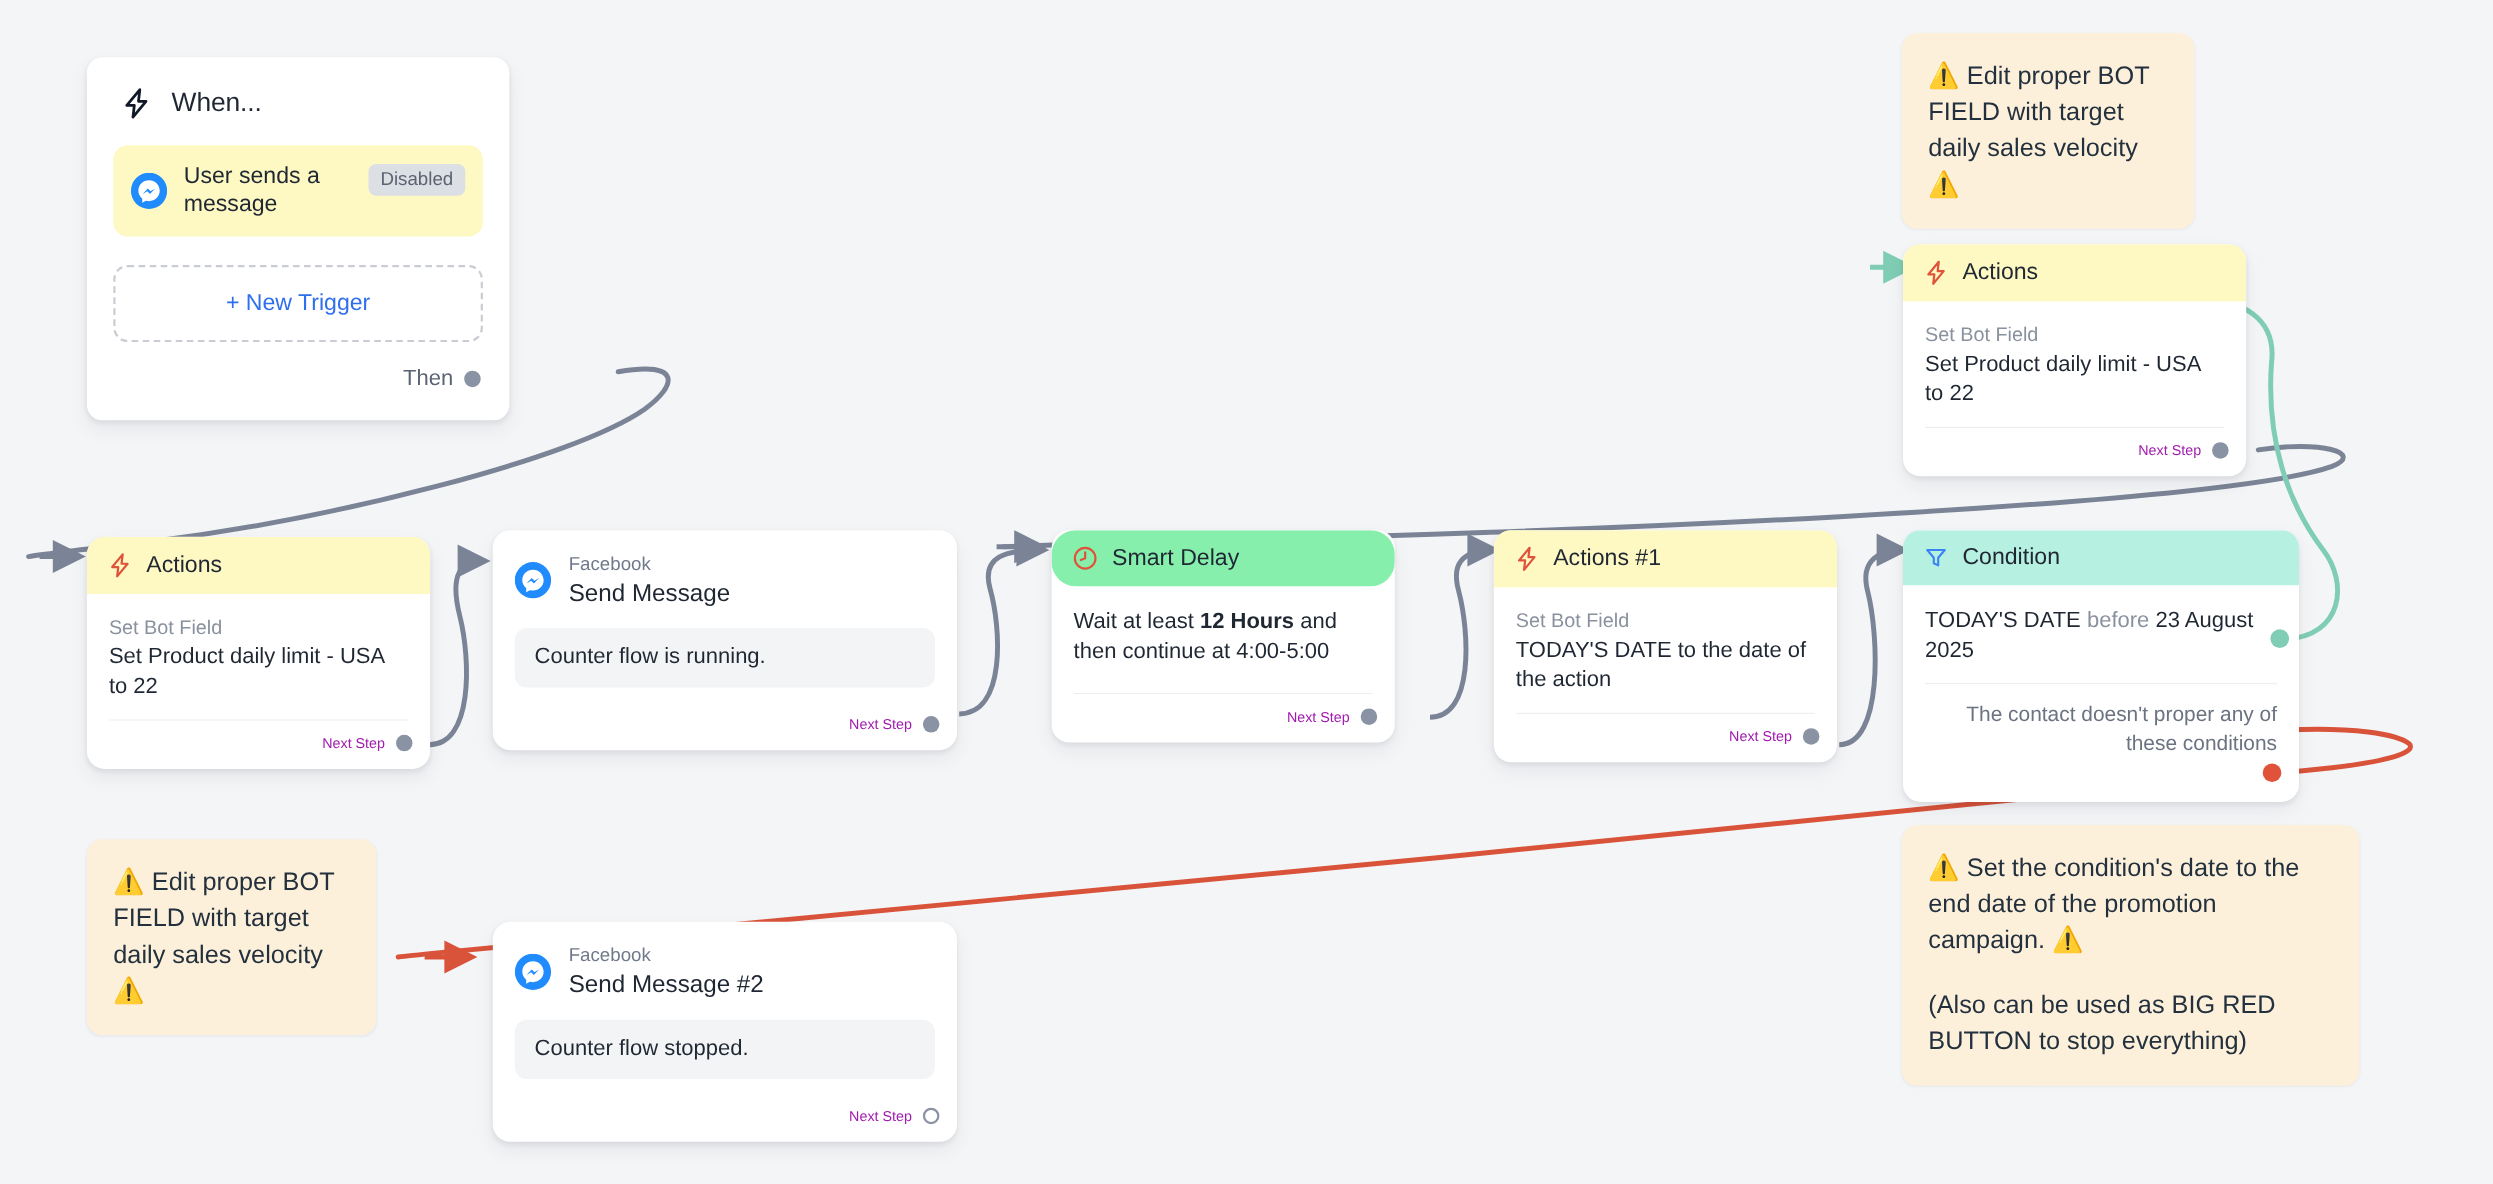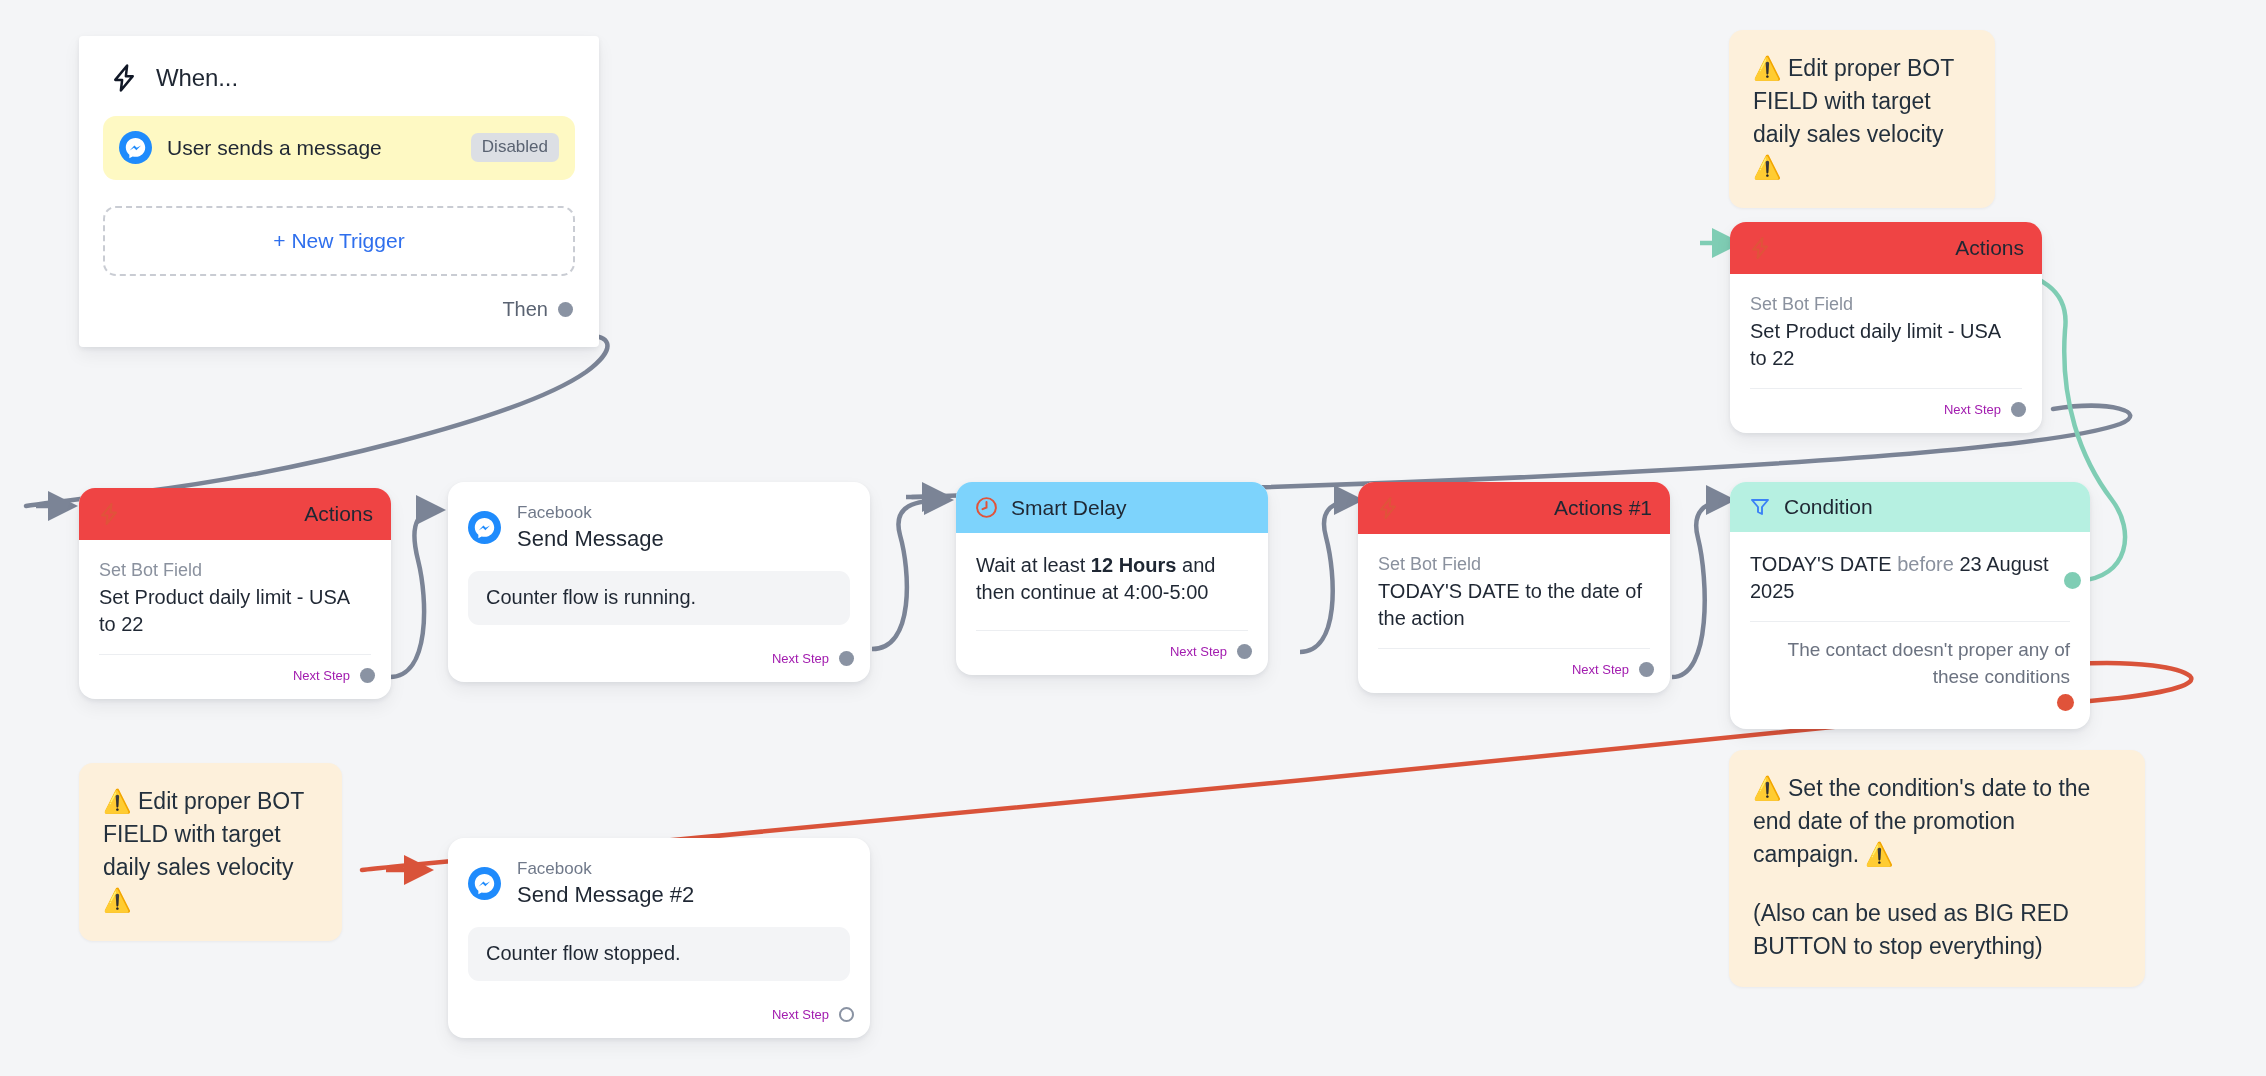--- a/index.html
+++ b/index.html
@@ -33,23 +33,23 @@
     z-index: 3;
     border-radius: 16px;
     background: #ffffff;
     box-shadow: 0 2px 5px rgba(16,24,40,0.07), 0 8px 18px rgba(16,24,40,0.06);
     overflow: hidden;
   }
 
   
   .trigger-card {
     left: 79px;
-    top: 36px;
-    width: 520px;
-    border-radius: 4px;
+    top: 52px;
+    width: 384px;
+    border-radius: 14px;
     padding: 0;
   }
   .trigger-head {
     display: flex;
     align-items: center;
     gap: 17px;
     padding: 26px 30px 14px 30px;
   }
   .bolt-black { width: 30px; height: 32px; flex: none; }
   .trigger-head-title {
@@ -121,22 +121,22 @@
     width: 312px;
   }
   .step-head {
     display: flex;
     align-items: center;
     gap: 12px;
     padding: 13px 18px 13px 18px;
     font-size: 21px;
     color: #1f2733;
   }
-  .head-yellow { background: #ef4444; justify-content: space-between; }
-  .head-red    { background: #7dd3fc; }
+  .head-yellow { background: #fef9c3; }
+  .head-red    { background: #86efac; border-radius: 22px; }
   .head-mint   { background: #b6f0e1; }
   .step-body {
     padding: 18px 20px 0 20px;
   }
   .kicker {
     font-size: 18px;
     color: #8a919e;
     line-height: 25px;
   }
   .strong-line {

